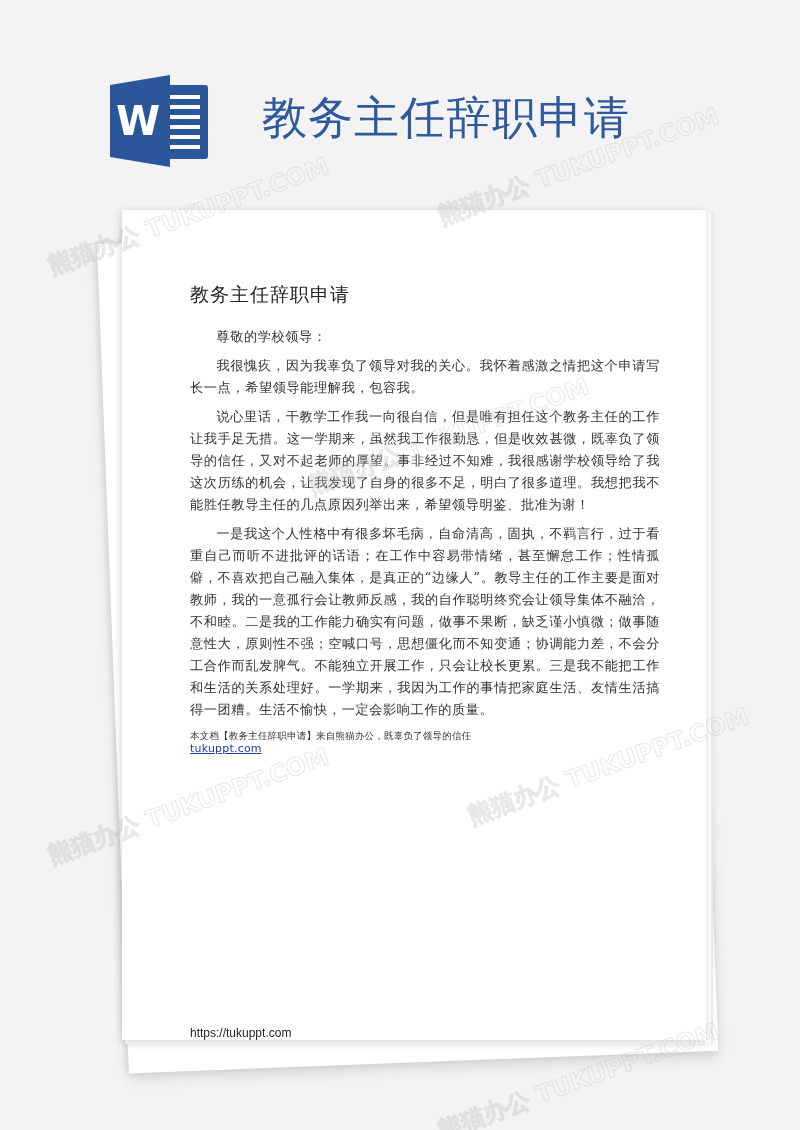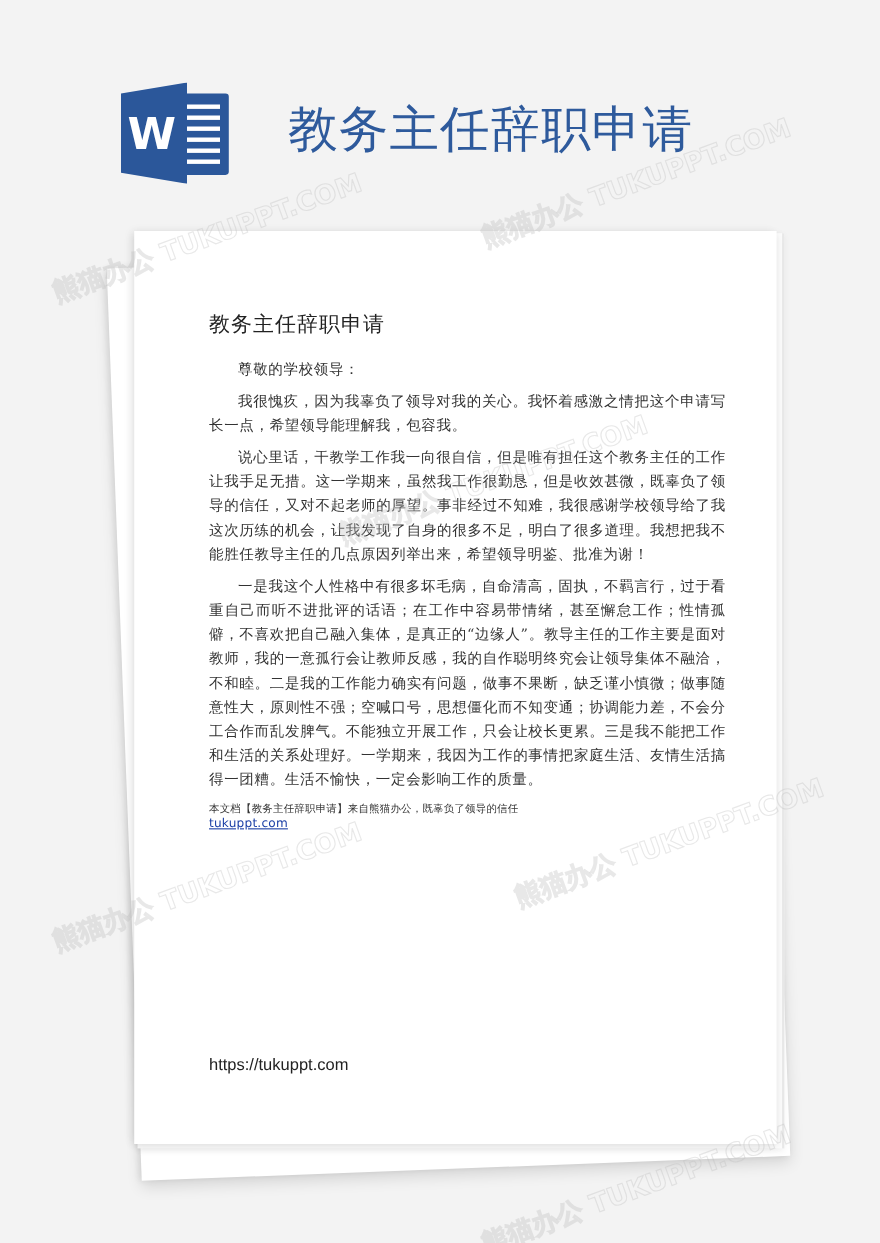--- a/index.html
+++ b/index.html
@@ -128,23 +128,23 @@
     .source-link {
       font-family: "DejaVu Sans", "Liberation Sans", sans-serif;
       font-size: 11px;
       color: #1a3fa6;
       text-decoration: underline;
       display: inline-block;
     }
     .footer-url {
       position: absolute;
       left: 68px;
-      top: 750px;
+      top: 816px;
       font-family: "Liberation Sans", "DejaVu Sans", sans-serif;
-      font-size: 15px;
+      font-size: 12px;
       color: #222;
     }
   </style>
 </head>
 <body>
 
 <div class="header">
   <svg class="word-icon" viewBox="0 0 100 92" xmlns="http://www.w3.org/2000/svg">
     <rect x="44" y="10" width="54" height="74" rx="3" fill="#2b579a"></rect>
     <g fill="#ffffff">

